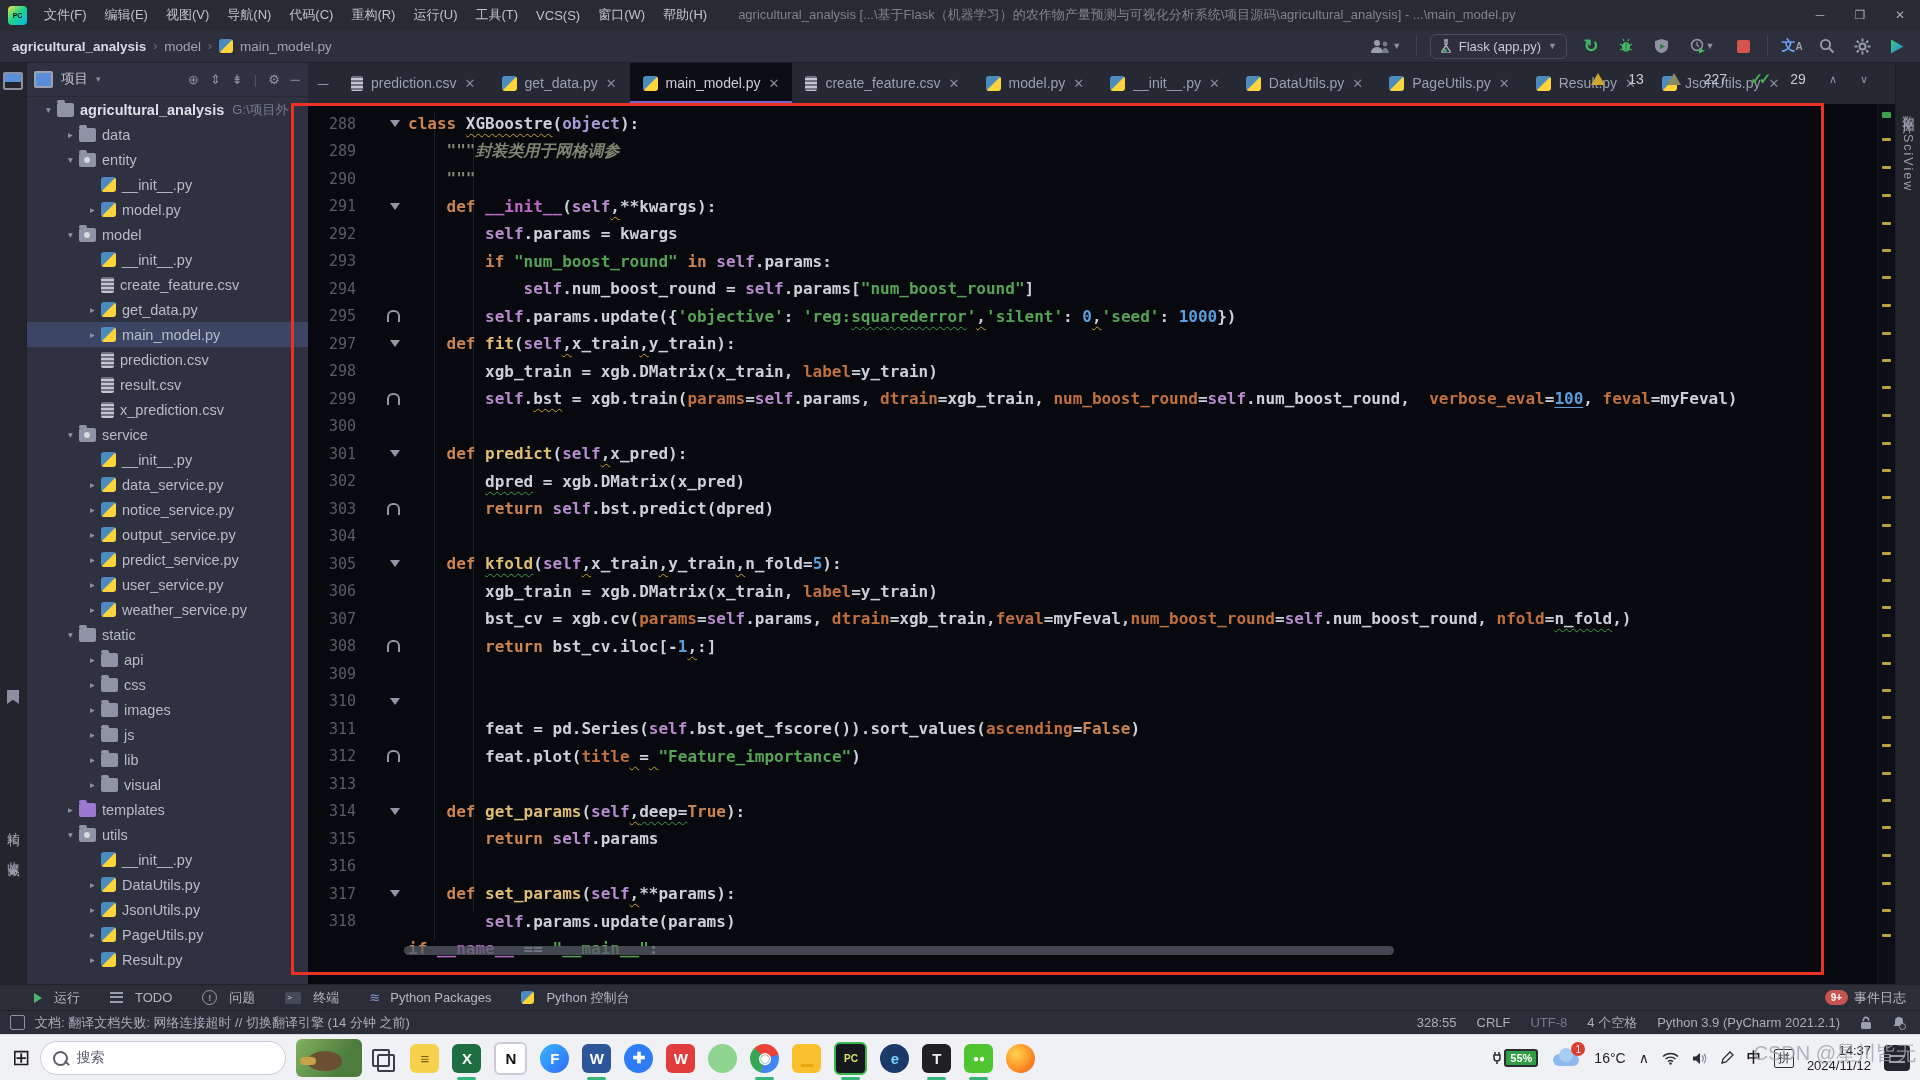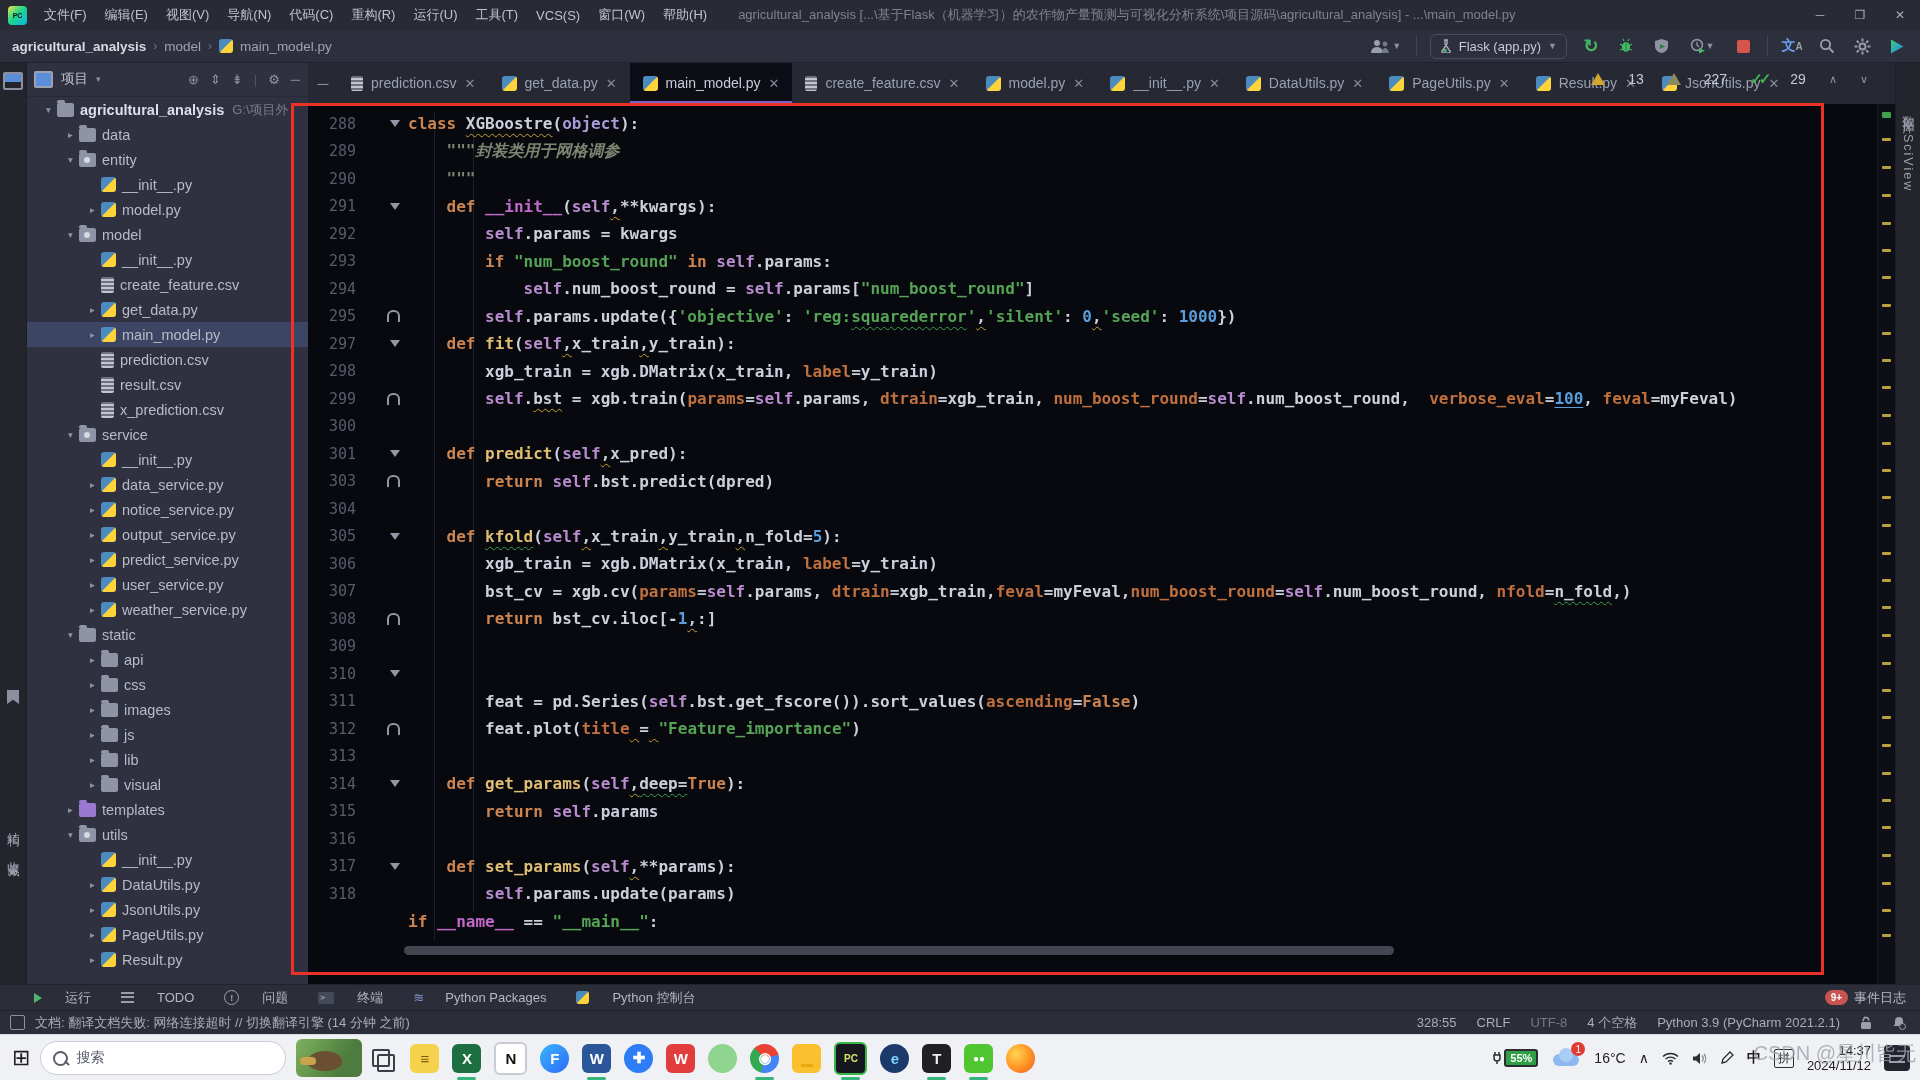--- a/index.html
+++ b/index.html
@@ -88,21 +88,21 @@
   .insp-arrow{color:#9297a5;font-size:11px;}
 
   .errstripe{position:absolute;top:42px;right:0;width:18px;bottom:0;background:#0d0e16;border-left:1px solid #181a23;}
   .emark{position:absolute;left:4px;width:9px;height:3px;background:#b8a23c;border-radius:1px;}
   .emark.green{background:#3fa14f;height:6px;top:8px;}
 
   .redframe{position:absolute;left:291px;top:103px;width:1527px;height:866px;border:3px solid #ec3227;z-index:50;pointer-events:none;}
 
   
   .bottombar{position:absolute;left:0;top:984px;width:100%;height:26px;background:#2b2d38;display:flex;align-items:center;gap:30px;padding-left:34px;color:#b4b8c3;font-size:13px;z-index:5;box-sizing:border-box;border-top:1px solid #20222c;}
-  .bb-item{display:flex;align-items:center;gap:23px;}
+  .bb-item{display:flex;align-items:center;gap:12px;}
   .bb-run-tri{width:0;height:0;border-top:5px solid transparent;border-bottom:5px solid transparent;border-left:8px solid #4db66b;position:relative;}
   .bb-todo{width:13px;height:11px;background:repeating-linear-gradient(#9aa0ab 0 2px,transparent 2px 4.5px);}
   .bb-prob{width:13px;height:13px;border-radius:50%;border:1.5px solid #9aa0ab;color:#9aa0ab;font-size:9px;display:flex;align-items:center;justify-content:center;font-weight:bold;}
   .bb-term{width:14px;height:12px;background:#454a58;border-radius:2px;color:#cfd3dc;font-size:8px;display:flex;align-items:center;padding-left:2px;}
   .bb-pkg{color:#7f95c9;font-size:13px;letter-spacing:-2px;}
   .bb-py{width:13px;height:13px;border-radius:3px;background:linear-gradient(135deg,#4b8bbe 0 49%,#ffd43b 51% 100%);}
   .eventlog{margin-left:auto;display:flex;align-items:center;gap:6px;padding-right:14px;}
   .badge9{min-width:17px;height:15px;border-radius:8px;background:#c75450;color:#fff;font-size:10px;display:flex;align-items:center;justify-content:center;padding:0 3px;font-weight:bold;}
 
   
@@ -530,20 +530,21 @@
           <div class="codeline"><span class="ln">291</span><span class="gi"><span class="fold-ic"></span></span><span class="code"><span class="tok tx">    </span><span class="tok kw">def </span><span class="tok dun">__init__</span><span class="tok tx">(</span><span class="tok sf">self</span><span class="tok tx wy">,</span><span class="tok tx">**kwargs</span><span class="tok tx">):</span></span></div>
           <div class="codeline"><span class="ln">292</span><span class="gi"></span><span class="code"><span class="tok tx">        </span><span class="tok sf">self</span><span class="tok tx">.params = kwargs</span></span></div>
           <div class="codeline"><span class="ln">293</span><span class="gi"></span><span class="code"><span class="tok tx">        </span><span class="tok kw">if </span><span class="tok st">"num_boost_round"</span><span class="tok tx"> </span><span class="tok kw">in </span><span class="tok sf">self</span><span class="tok tx">.params:</span></span></div>
           <div class="codeline"><span class="ln">294</span><span class="gi"></span><span class="code"><span class="tok tx">            </span><span class="tok sf">self</span><span class="tok tx">.num_boost_round = </span><span class="tok sf">self</span><span class="tok tx">.params[</span><span class="tok st">"num_boost_round"</span><span class="tok tx">]</span></span></div>
           <div class="codeline"><span class="ln">295</span><span class="gi"><span class="arch-ic"></span></span><span class="code"><span class="tok tx">        </span><span class="tok sf">self</span><span class="tok tx">.params.update({</span><span class="tok st">'objective'</span><span class="tok tx">: </span><span class="tok st">'reg:</span><span class="tok st wg">squarederror</span><span class="tok st">'</span><span class="tok tx wy">,</span><span class="tok st">'silent'</span><span class="tok tx">: </span><span class="tok nm">0</span><span class="tok tx wy">,</span><span class="tok st">'seed'</span><span class="tok tx">: </span><span class="tok nm">1000</span><span class="tok tx">})</span></span></div>
           <div class="codeline"><span class="ln">297</span><span class="gi"><span class="fold-ic"></span></span><span class="code"><span class="tok tx">    </span><span class="tok kw">def </span><span class="tok fn">fit</span><span class="tok tx">(</span><span class="tok sf">self</span><span class="tok tx wy">,</span><span class="tok tx">x_train</span><span class="tok tx wy">,</span><span class="tok tx">y_train</span><span class="tok tx">):</span></span></div>
           <div class="codeline"><span class="ln">298</span><span class="gi"></span><span class="code"><span class="tok tx">        xgb_train = xgb.DMatrix(x_train, </span><span class="tok pr">label</span><span class="tok tx">=y_train)</span></span></div>
           <div class="codeline"><span class="ln">299</span><span class="gi"><span class="arch-ic"></span></span><span class="code"><span class="tok tx">        </span><span class="tok sf">self</span><span class="tok tx">.</span><span class="tok tx wy">bst</span><span class="tok tx"> = xgb.train(</span><span class="tok pr">params</span><span class="tok tx">=</span><span class="tok sf">self</span><span class="tok tx">.params, </span><span class="tok pr">dtrain</span><span class="tok tx">=xgb_train, </span><span class="tok pr">num_boost_round</span><span class="tok tx">=</span><span class="tok sf">self</span><span class="tok tx">.num_boost_round,  </span><span class="tok pr">verbose_eval</span><span class="tok tx">=</span><span class="tok nm un">100</span><span class="tok tx">, </span><span class="tok pr">feval</span><span class="tok tx">=myFeval)</span></span></div>
           <div class="codeline"><span class="ln">300</span><span class="gi"></span><span class="code"></span></div>
           <div class="codeline"><span class="ln">301</span><span class="gi"><span class="fold-ic"></span></span><span class="code"><span class="tok tx">    </span><span class="tok kw">def </span><span class="tok fn">predict</span><span class="tok tx">(</span><span class="tok sf">self</span><span class="tok tx wy">,</span><span class="tok tx">x_pred</span><span class="tok tx">):</span></span></div>
+          <div class="codeline"><span class="ln">302</span><span class="gi"></span><span class="code"><span class="tok tx">        </span><span class="tok tx wg">dpred</span><span class="tok tx"> = xgb.DMatrix(x_pred)</span></span></div>
           <div class="codeline"><span class="ln">303</span><span class="gi"><span class="arch-ic"></span></span><span class="code"><span class="tok tx">        </span><span class="tok kw">return </span><span class="tok sf">self</span><span class="tok tx">.bst.predict(dpred)</span></span></div>
           <div class="codeline"><span class="ln">304</span><span class="gi"></span><span class="code"></span></div>
           <div class="codeline"><span class="ln">305</span><span class="gi"><span class="fold-ic"></span></span><span class="code"><span class="tok tx">    </span><span class="tok kw">def </span><span class="tok fn wg">kfold</span><span class="tok tx">(</span><span class="tok sf">self</span><span class="tok tx wy">,</span><span class="tok tx">x_train</span><span class="tok tx wy">,</span><span class="tok tx">y_train</span><span class="tok tx wy">,</span><span class="tok tx">n_fold=</span><span class="tok nm">5</span><span class="tok tx">):</span></span></div>
           <div class="codeline"><span class="ln">306</span><span class="gi"></span><span class="code"><span class="tok tx">        xgb_train = xgb.DMatrix(x_train, </span><span class="tok pr">label</span><span class="tok tx">=y_train)</span></span></div>
           <div class="codeline"><span class="ln">307</span><span class="gi"></span><span class="code"><span class="tok tx">        bst_cv = xgb.cv(</span><span class="tok pr">params</span><span class="tok tx">=</span><span class="tok sf">self</span><span class="tok tx">.params, </span><span class="tok pr">dtrain</span><span class="tok tx">=xgb_train,</span><span class="tok pr">feval</span><span class="tok tx">=myFeval,</span><span class="tok pr">num_boost_round</span><span class="tok tx">=</span><span class="tok sf">self</span><span class="tok tx">.num_boost_round, </span><span class="tok pr">nfold</span><span class="tok tx">=</span><span class="tok tx wg">n_fold</span><span class="tok tx">,)</span></span></div>
           <div class="codeline"><span class="ln">308</span><span class="gi"><span class="arch-ic"></span></span><span class="code"><span class="tok tx">        </span><span class="tok kw">return </span><span class="tok tx">bst_cv.iloc[-</span><span class="tok nm">1</span><span class="tok tx wy">,</span><span class="tok tx">:]</span></span></div>
           <div class="codeline"><span class="ln">309</span><span class="gi"></span><span class="code"></span></div>
           <div class="codeline"><span class="ln">310</span><span class="gi"><span class="fold-ic"></span></span></div>
           <div class="codeline"><span class="ln">311</span><span class="gi"></span><span class="code"><span class="tok tx">        feat = pd.Series(</span><span class="tok sf">self</span><span class="tok tx">.bst.get_fscore()).sort_values(</span><span class="tok pr">ascending</span><span class="tok tx">=</span><span class="tok kw">False</span><span class="tok tx">)</span></span></div>
           <div class="codeline"><span class="ln">312</span><span class="gi"><span class="arch-ic"></span></span><span class="code"><span class="tok tx">        feat.plot(</span><span class="tok pr">title</span><span class="tok tx wy"> </span><span class="tok tx">=</span><span class="tok tx wy"> </span><span class="tok st">"Feature_importance"</span><span class="tok tx">)</span></span></div>

